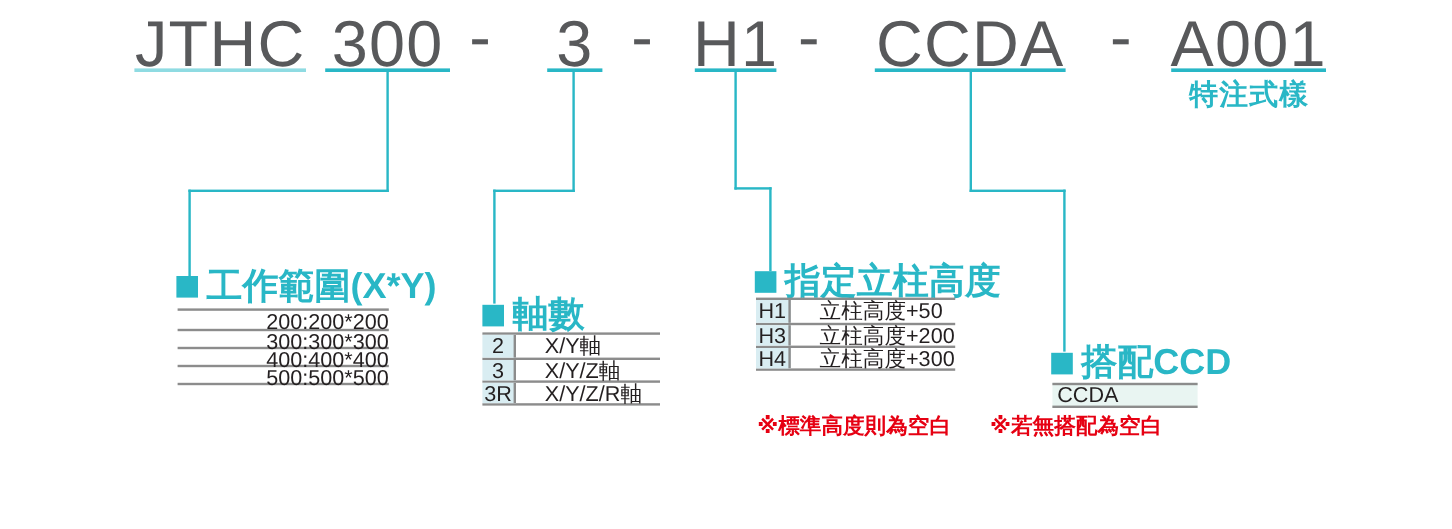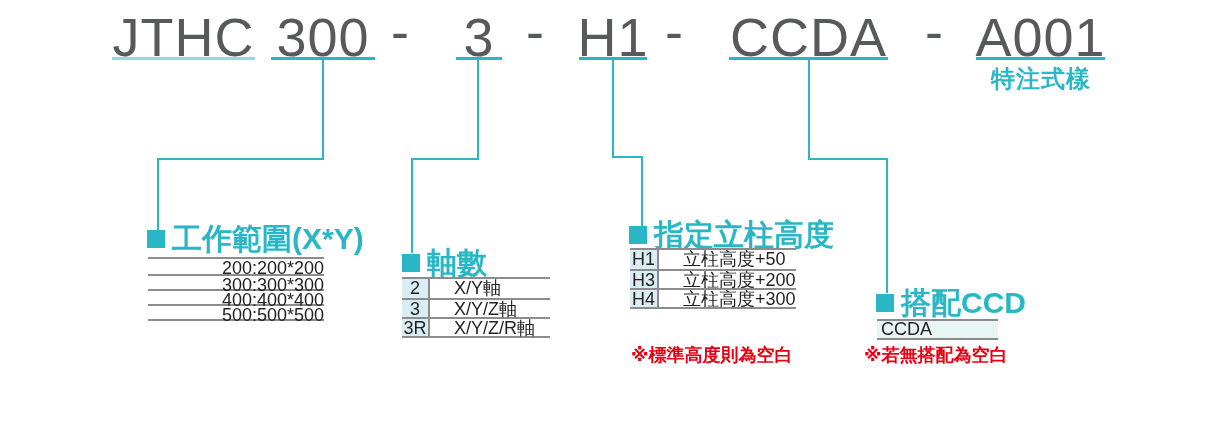--- a/index.html
+++ b/index.html
@@ -161,15 +161,15 @@
   </div>
   <div class="note" style="left:631px;top:343px">※標準高度則為空白</div>
 
   <div class="sech" style="left:876px;top:291px">
     <span class="sq"></span>
     <span>搭配CCD</span>
   </div>
   <div class="tbl tblD" style="left:877px;top:319px;width:121px">
     <span>CCDA</span>
   </div>
-  <div class="note" style="left:864px;top:343px">※若無搭配為空白</div>
+  <div class="note" style="left:825px;top:343px">※若無搭配為空白</div>
 
 </div>
 
 </body></html>

